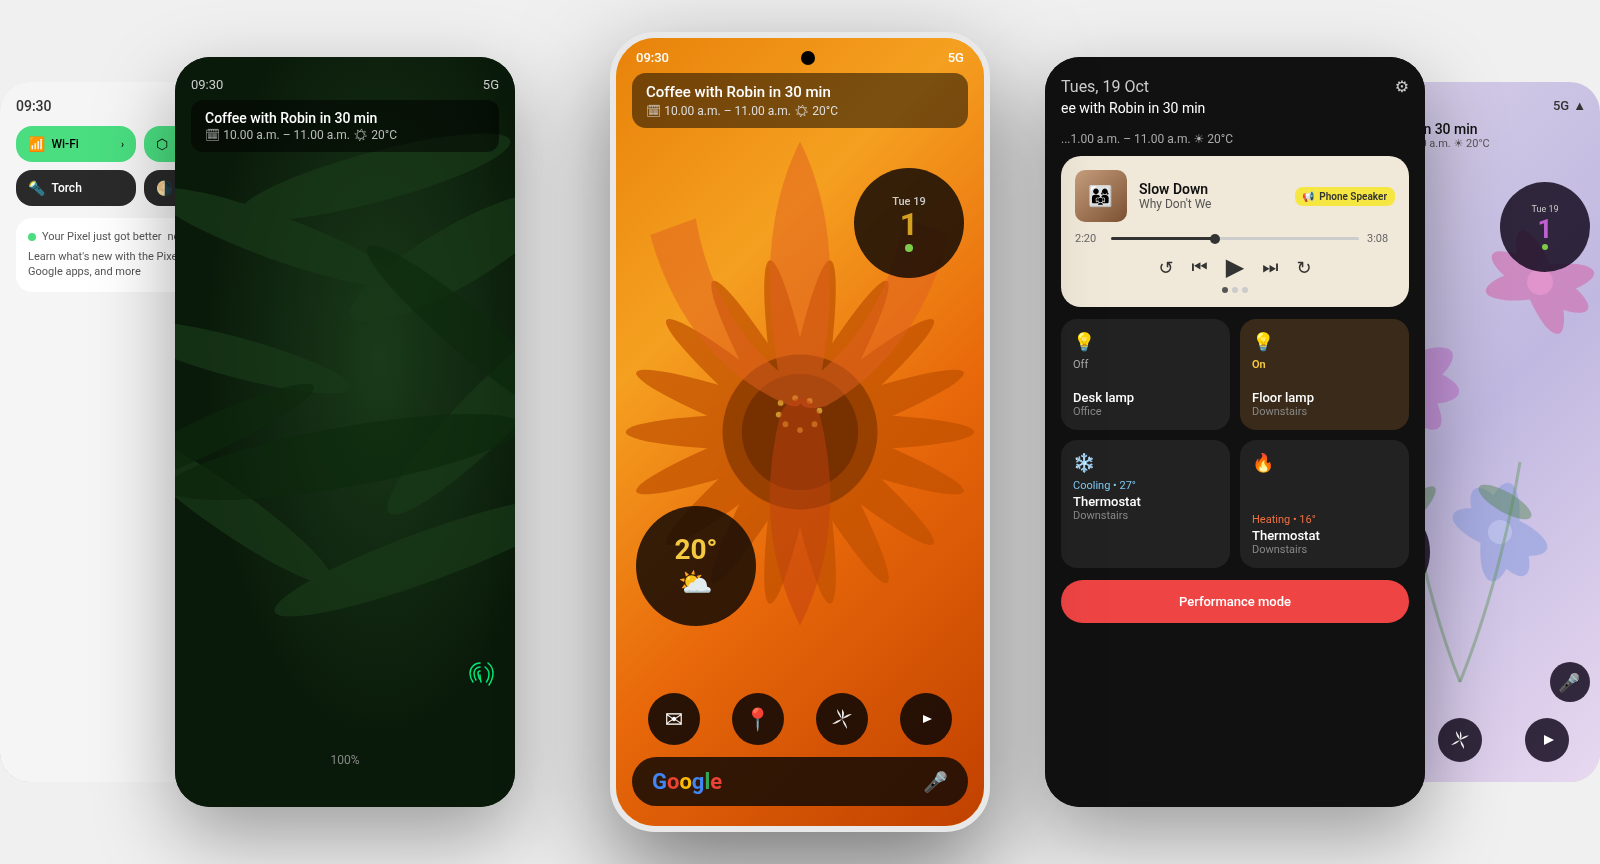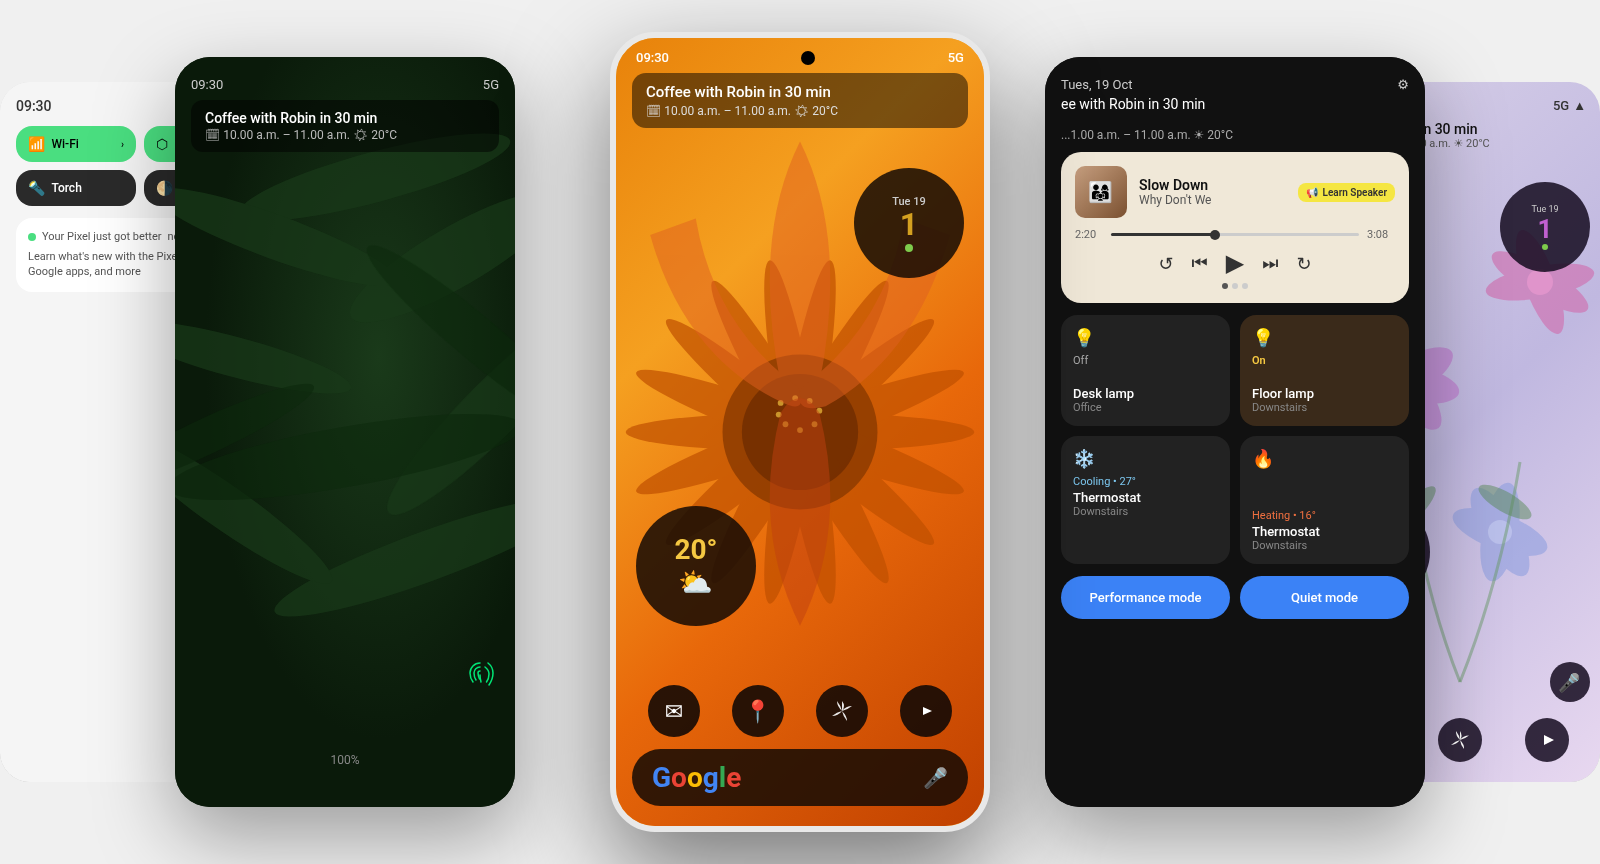--- a/index.html
+++ b/index.html
@@ -389,21 +389,21 @@
     }
     .search-bar {
       background: rgba(20,10,5,0.85);
       border-radius: 30px;
       padding: 12px 20px;
       display: flex;
       align-items: center;
       justify-content: space-between;
     }
     .search-g {
-      font-size: 28px;
+      font-size: 22px;
       font-weight: 700;
       color: #4285f4;
     }
     .search-g span:nth-child(2) { color: #ea4335; }
     .search-g span:nth-child(3) { color: #fbbc04; }
     .search-g span:nth-child(4) { color: #4285f4; }
     .search-g span:nth-child(5) { color: #34a853; }
     .search-g span:nth-child(6) { color: #ea4335; }
     .search-mic {
       font-size: 20px;
@@ -414,21 +414,21 @@
     .right-phone-inner {
       padding: 20px 16px;
       height: 100%;
       background: #111;
     }
     .right-status {
       display: flex;
       justify-content: space-between;
       align-items: center;
       color: #ccc;
-      font-size: 13px;
+      font-size: 16px;
       margin-bottom: 4px;
     }
     .right-notification {
       font-size: 14px;
       color: #fff;
       margin-bottom: 16px;
     }
     .right-notif-sub {
       font-size: 12px;
       color: #aaa;
@@ -580,21 +580,21 @@
       margin-bottom: 2px;
     }
     .smarthome-tile-temp.cool { color: #7dc8f0; }
     .smarthome-tile-temp.heat { color: #f07040; margin-top: 40px; }
     .bottom-buttons {
       display: flex;
       gap: 10px;
     }
     .bottom-btn {
       flex: 1;
-      background: #3b82f6;
+      background: #ef4444;
       border-radius: 30px;
       padding: 14px;
       text-align: center;
       color: #fff;
       font-size: 13px;
       font-weight: 500;
     }
 
     
     .floral-panel {
@@ -925,21 +925,21 @@
         <div class="music-card-inner">
           <div class="music-album">
             <div class="music-album-img">👨‍👩‍👧</div>
           </div>
           <div class="music-info">
             <div class="music-title">Slow Down</div>
             <div class="music-artist">Why Don't We</div>
           </div>
           <div class="music-badge">
             <span>📢</span>
-            <span>Learn Speaker</span>
+            <span>Phone Speaker</span>
           </div>
         </div>
         <div class="music-progress">
           <span class="music-time">2:20</span>
           <div class="music-bar">
             <div class="music-bar-fill"></div>
             <div class="music-bar-dot"></div>
           </div>
           <span class="music-time">3:08</span>
         </div>
@@ -983,21 +983,20 @@
         <div class="smarthome-tile">
           <div class="smarthome-tile-icon">🔥</div>
           <div class="smarthome-tile-temp heat">Heating • 16°</div>
           <div class="smarthome-tile-name">Thermostat</div>
           <div class="smarthome-tile-loc">Downstairs</div>
         </div>
       </div>
 
       <div class="bottom-buttons">
         <div class="bottom-btn">Performance mode</div>
-        <div class="bottom-btn">Quiet mode</div>
       </div>
     </div>
   </div>
 
   <div class="phone phone-right-far">
     <div class="floral-panel">
 
       <svg class="floral-bg" viewBox="0 0 280 700" xmlns="http://www.w3.org/2000/svg">
 
         <g>

